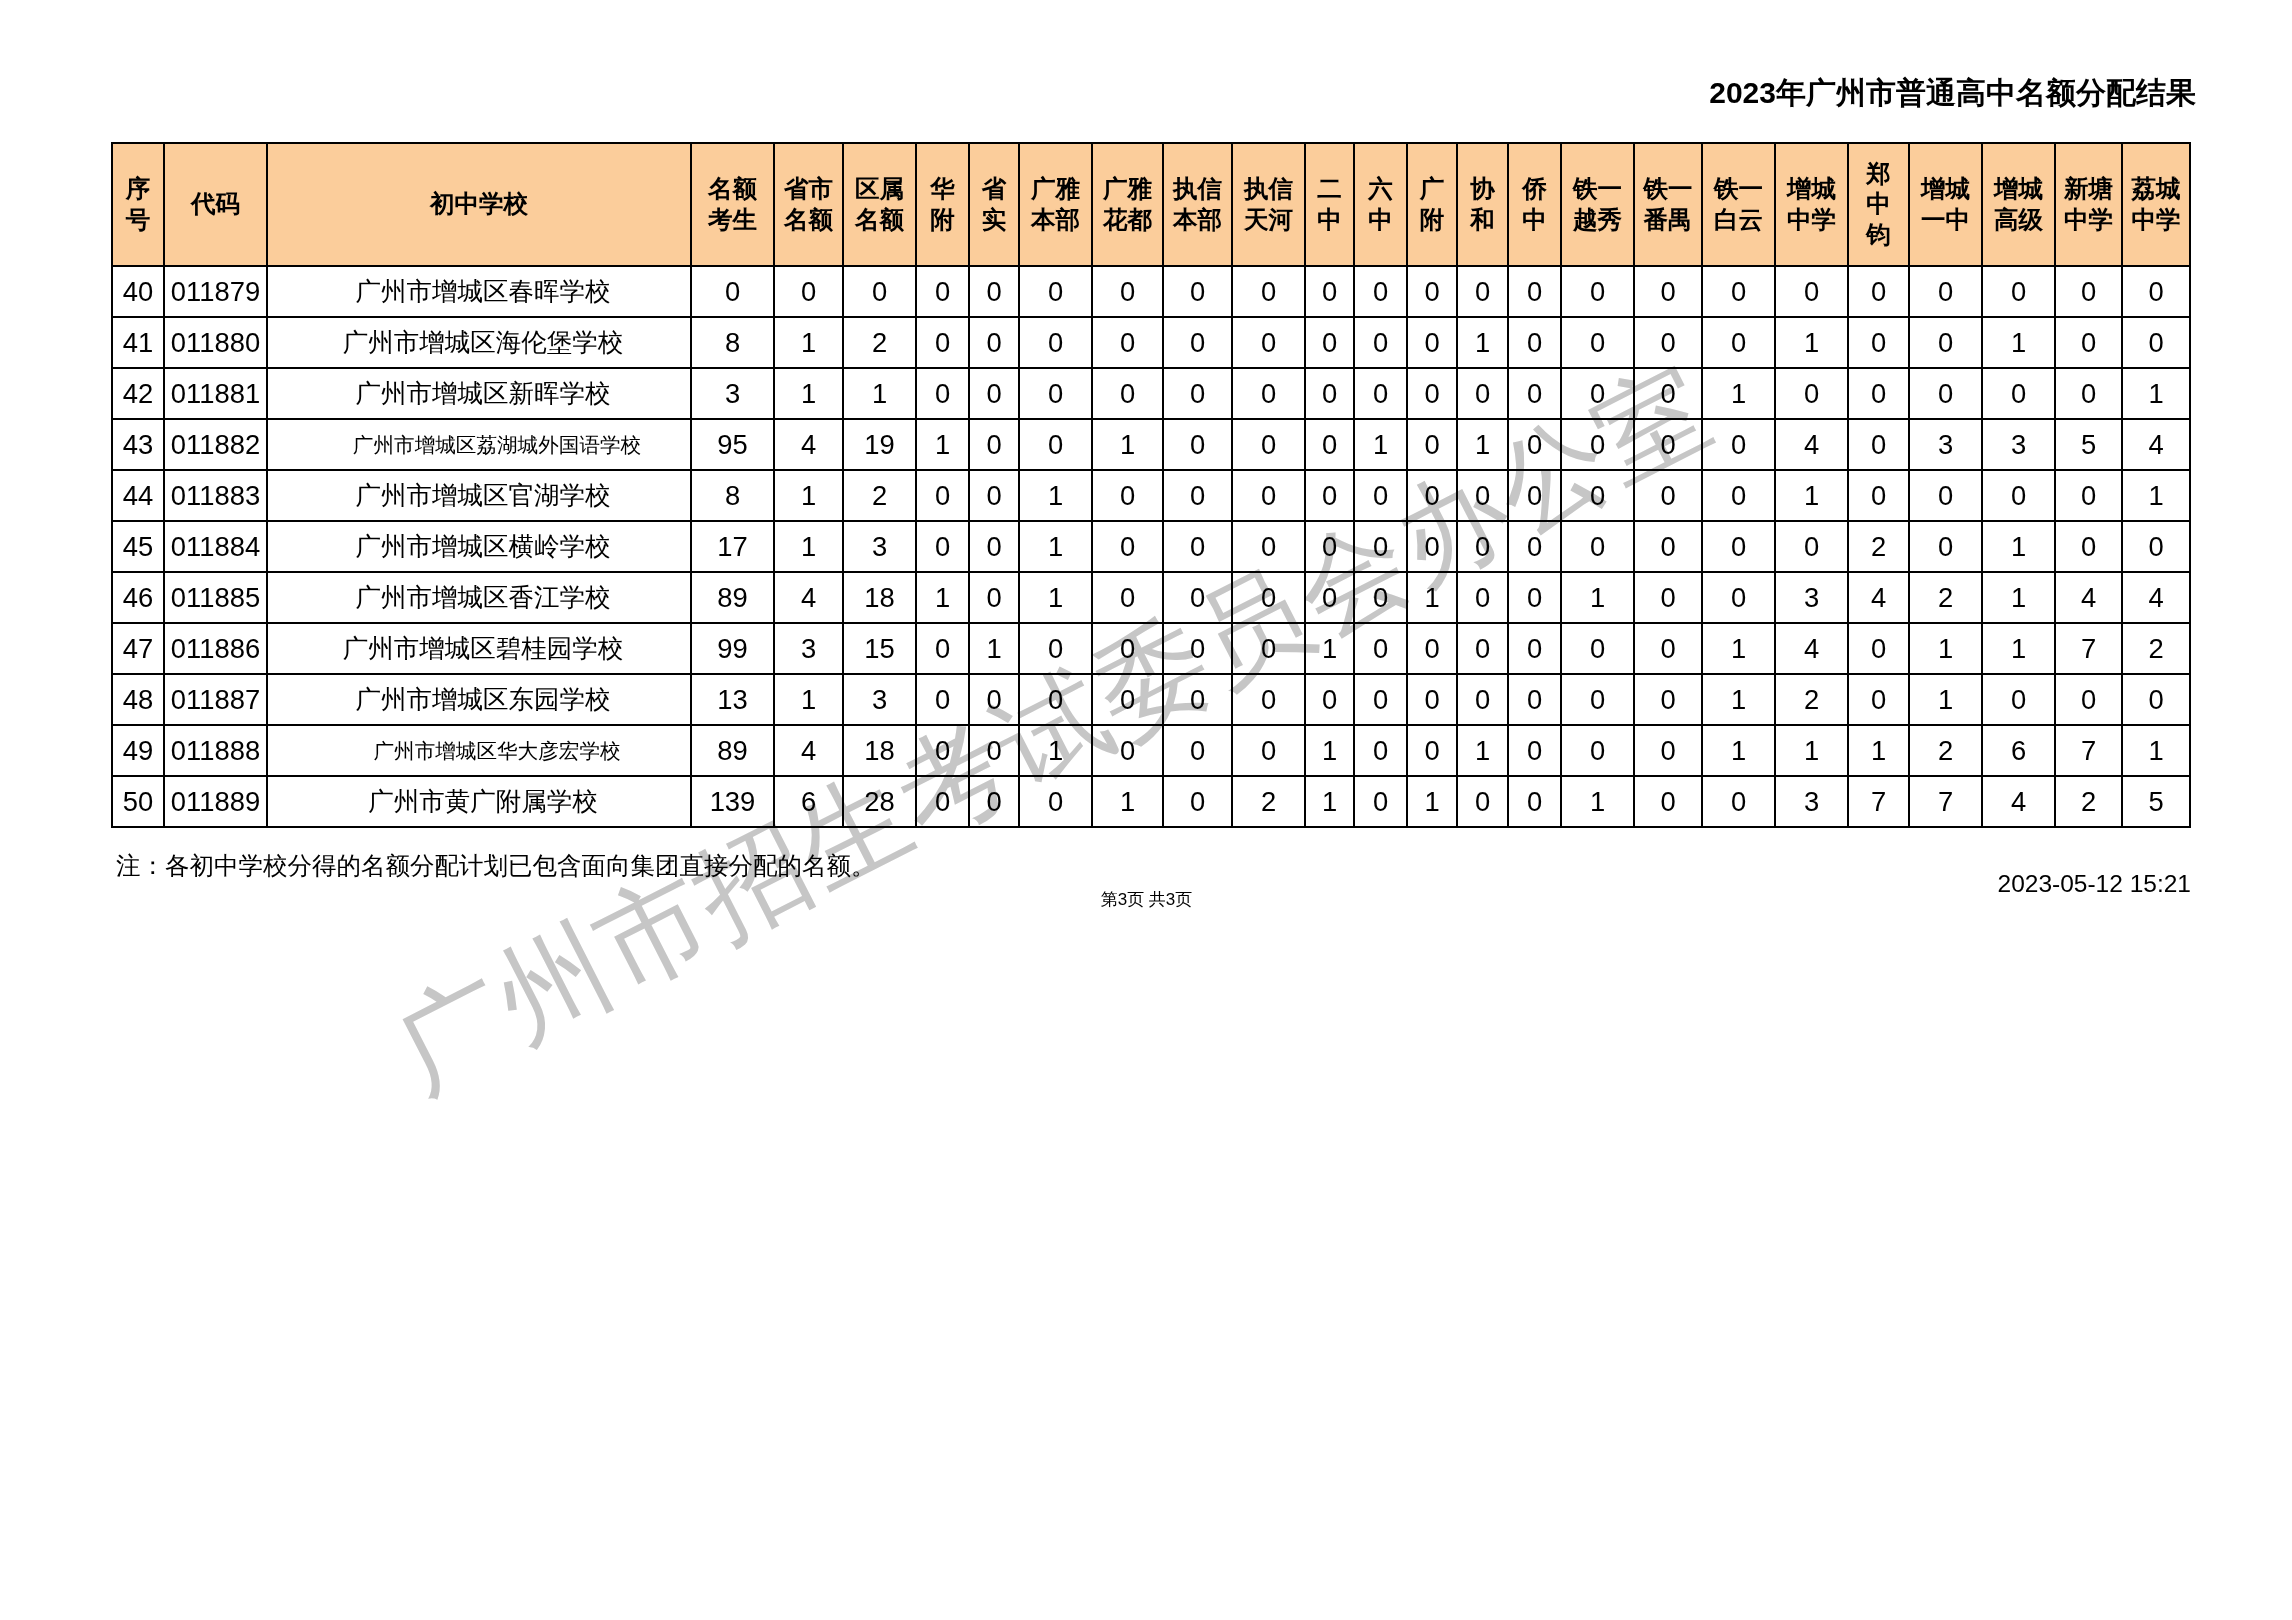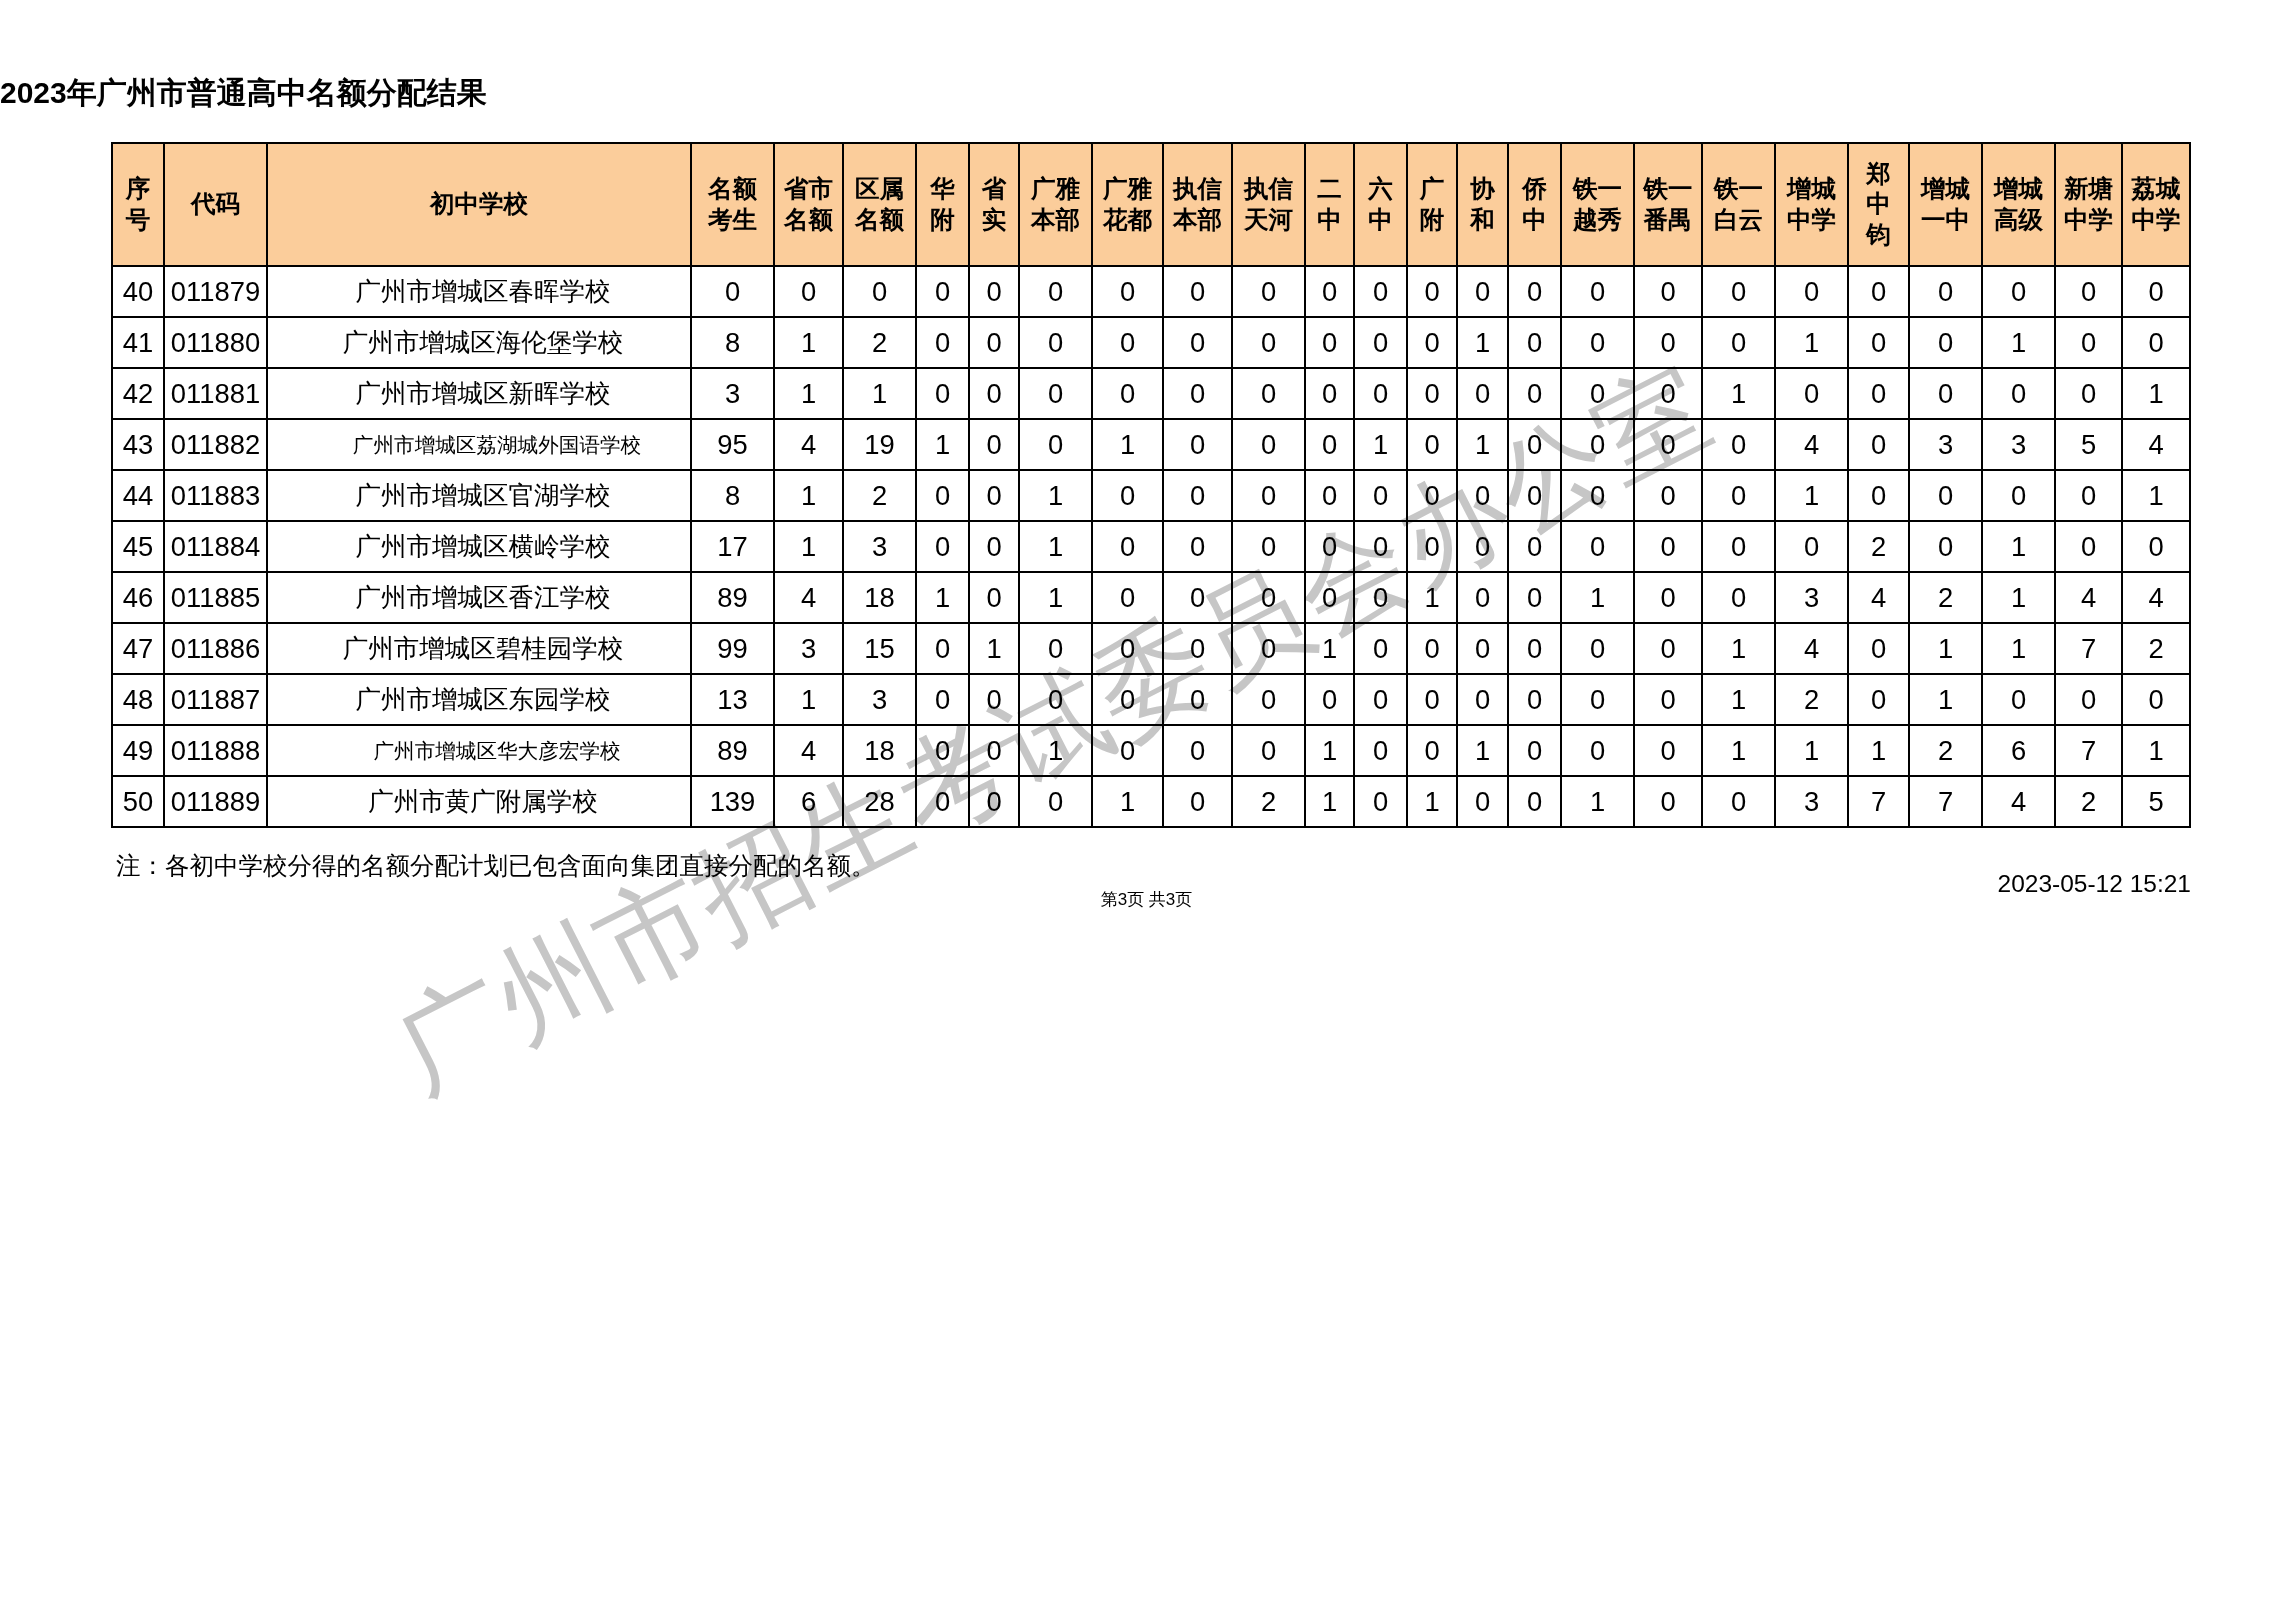--- a/index.html
+++ b/index.html
@@ -12,21 +12,21 @@
   }
   .watermark {
     position:absolute; left:1054px; top:730px;
     transform:translate(-50%,-50%) rotate(-27deg);
     font-size:110px; letter-spacing:2px;
     color:#c6c6c6; white-space:nowrap;
     z-index:1; pointer-events:none;
   }
   .title {
     position:absolute; top:73px; left:0; width:2196px;
-    text-align:left; font-size:30px; font-weight:bold;
+    text-align:right; font-size:30px; font-weight:bold;
     z-index:3;
   }
   table.quota {
     position:absolute; left:111px; top:142px; width:2072px;
     border-collapse:collapse; table-layout:fixed;
     z-index:2;
   }
   table.quota th, table.quota td {
     border:2px solid #000;
     text-align:center; vertical-align:middle;

